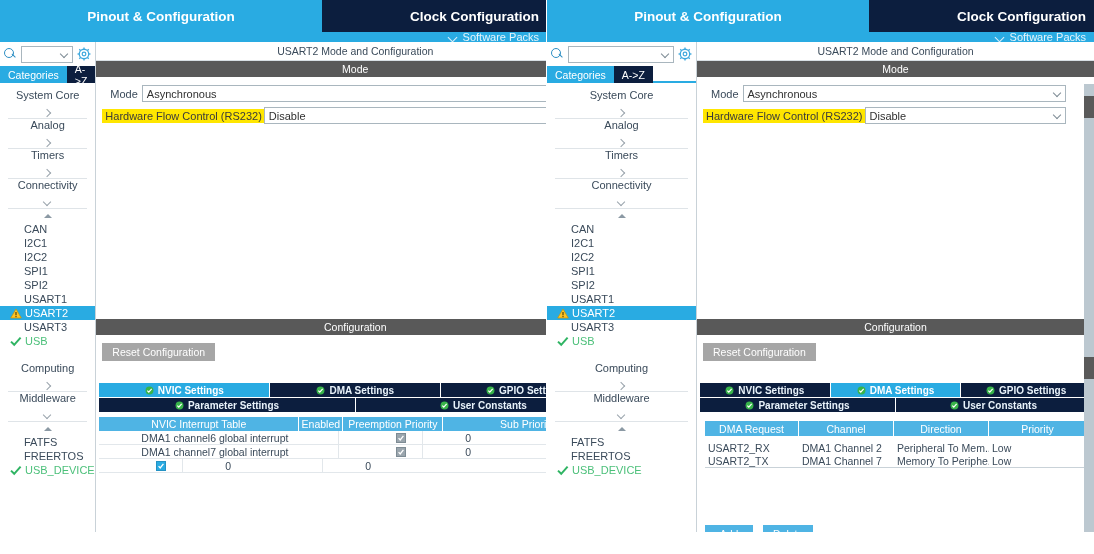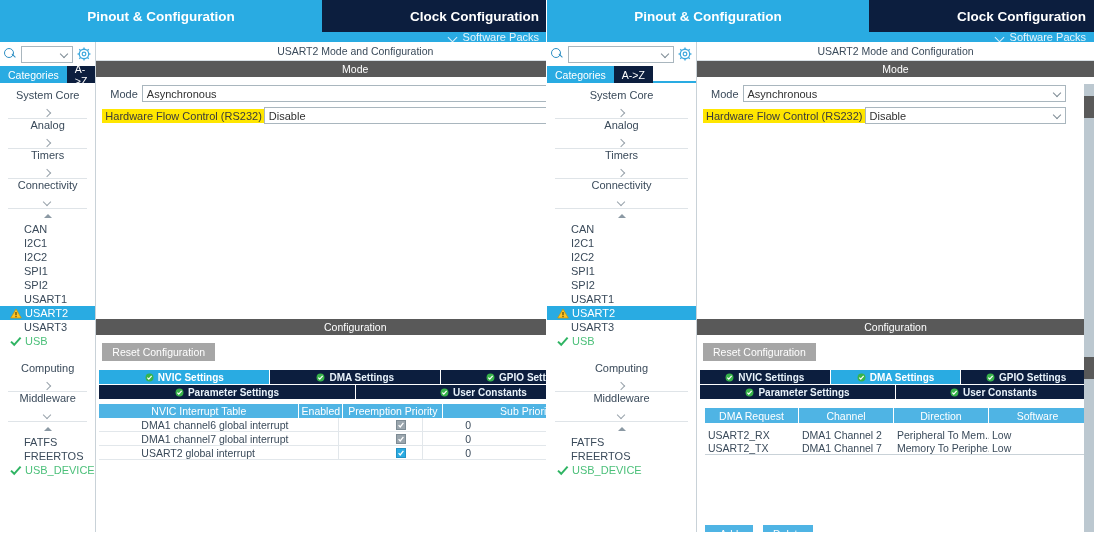--- a/index.html
+++ b/index.html
@@ -137,21 +137,21 @@
   .field-lbl.hl { background:#FFE600; color:#3a3a3a; padding:1px 2px 1px 3px; }
   .combo {
     flex:1; height:17px; border:1px solid #a9b6be; background:#fff;
     display:flex; align-items:center; justify-content:space-between;
     padding:0 3px 0 4px; font-size:11px; color:#303030;
     margin-right:22px;
   }
   .mode-fill { flex:1; background:#ffffff; }
 
   .conf-wrap { height:235px; display:flex; flex-direction:column; background:#fff; }
-  .btn-row { padding:7px 0 9px 6px; }
+  .btn-row { padding:7px 0 22px 6px; }
   .btn-grey {
     display:inline-flex; align-items:center; justify-content:center;
     height:18px; padding:0 10px; background:#A6A6A6; color:#ffffff;
     font-size:10.5px;
   }
 
   .tabstrip { padding:0 3px; }
   .tabrow { display:flex; height:14px; margin-bottom:1px;font-weight:bold; }
   .ctab {
     flex:1; display:flex; align-items:center; justify-content:center; gap:4px;
@@ -463,21 +463,20 @@
                   <span class="chk">
                     <svg width="8" height="8" viewBox="0 0 10 10">
                       <polyline points="2,5.2 4,7.4 8,2.4" fill="none" stroke="#ffffff" stroke-width="1.6"></polyline>
                     </svg>
                   </span>
                 </div>
               <div class="td" style="width:100px">0</div>
               <div class="td" style="flex:1">0</div>
             </div>
             <div class="tr tbl-end">
-              <div class="td" style="width:200px">USART2 global interrupt</div>
               <div class="td c" style="width:44px">
                   <span class="chk on">
                     <svg width="8" height="8" viewBox="0 0 10 10">
                       <polyline points="2,5.2 4,7.4 8,2.4" fill="none" stroke="#ffffff" stroke-width="1.6"></polyline>
                     </svg>
                   </span>
                 </div>
               <div class="td" style="width:100px">0</div>
               <div class="td" style="flex:1">0</div>
             </div>
@@ -702,21 +701,21 @@
                 <span>User Constants</span>
               </div>
             </div>
           </div>
 
           <div class="dma-tbl">
             <div class="thead">
               <div class="th" style="width:94px">DMA Request</div>
               <div class="th" style="width:95px">Channel</div>
               <div class="th" style="width:95px">Direction</div>
-              <div class="th" style="flex:1">Software</div>
+              <div class="th" style="flex:1">Priority</div>
             </div>
             <div style="height:5px"></div>
             <div class="tr">
               <div class="td" style="width:94px">USART2_RX</div>
               <div class="td" style="width:95px">DMA1 Channel 2</div>
               <div class="td" style="width:95px">Peripheral To Mem...</div>
               <div class="td" style="flex:1">Low</div>
             </div>
             <div class="tr">
               <div class="td" style="width:94px">USART2_TX</div>

